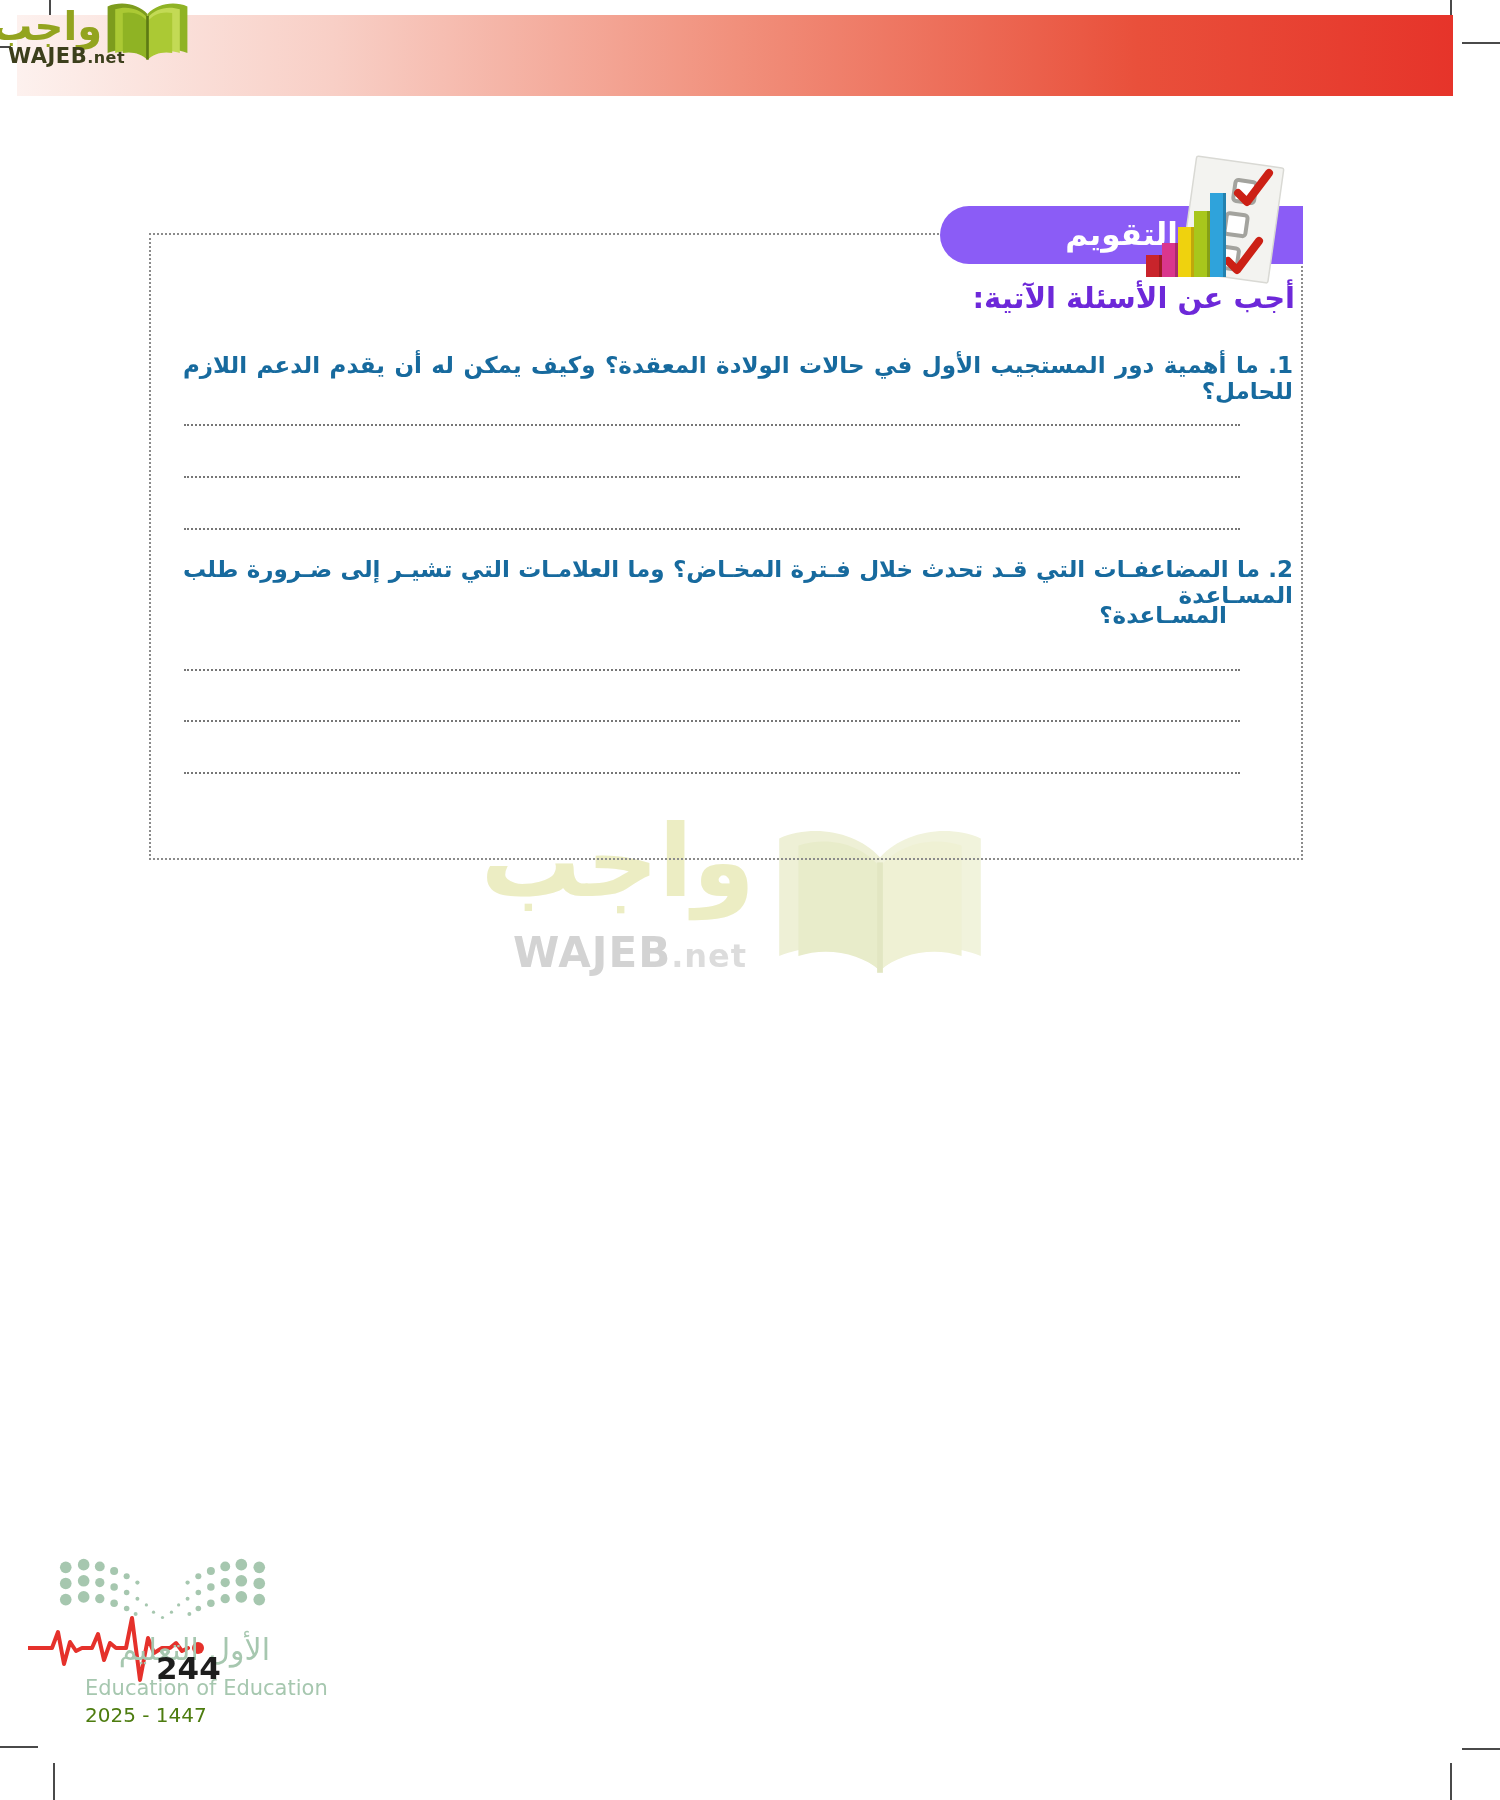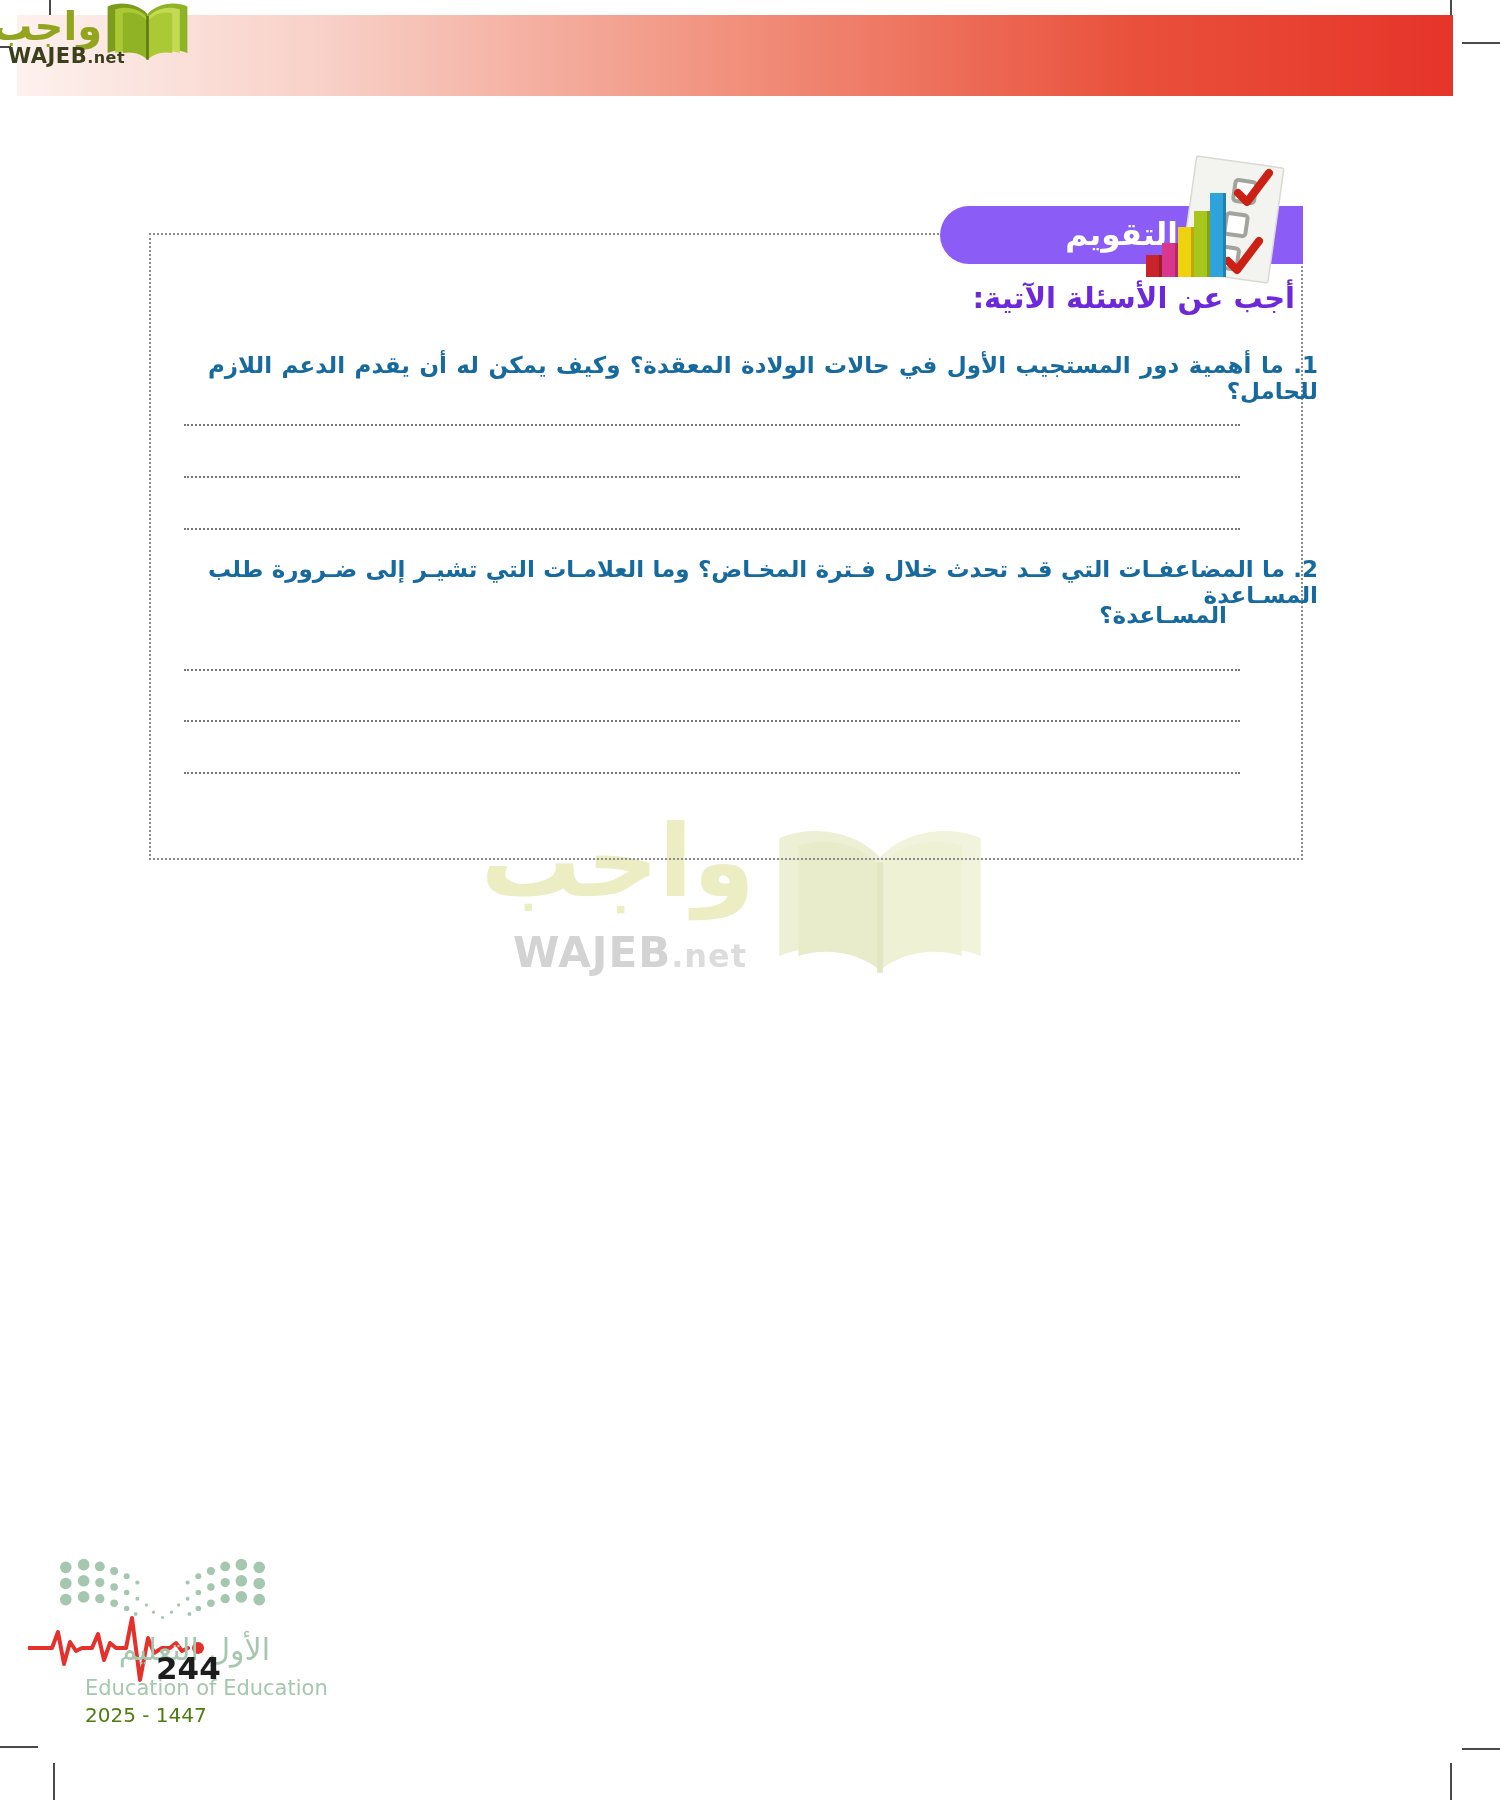--- a/index.html
+++ b/index.html
@@ -29,21 +29,21 @@
 
   .clipboard-icon { left:1138px; top:155px; width:170px; height:132px; z-index:5; }
 
   
   .qbox { left:149px; top:233px; width:1154px; height:627px; border:2px dotted #8b8b8b; z-index:2; }
 
   .instruction { top:281px; right:205px; font-size:29px; font-weight:bold; color:#6d28d9;
     direction:rtl; z-index:3; }
 
   .question { color:#176a9e; font-weight:bold; font-size:23px; direction:rtl; z-index:3; }
-  .q-just { text-align:justify; text-align-last:justify;margin-left:25px; }
+  .q-just { text-align:justify; text-align-last:justify; }
   .q1 { left:183px; top:352px; width:1110px; }
   .q2a { left:183px; top:556px; width:1110px; }
   .q2b { left:183px; top:602px; width:1110px; text-align:right; padding-right:66px; }
 
   .ans-line { left:184px; width:1056px; height:0; border-top:2px dotted #767676; z-index:3; }
 
   
   .wm { z-index:0; }
   .wm-ar { left:495px; top:812px; width:260px; text-align:center; font-size:100px; font-weight:bold;
     color:#ecedc3; direction:rtl; line-height:1; }

